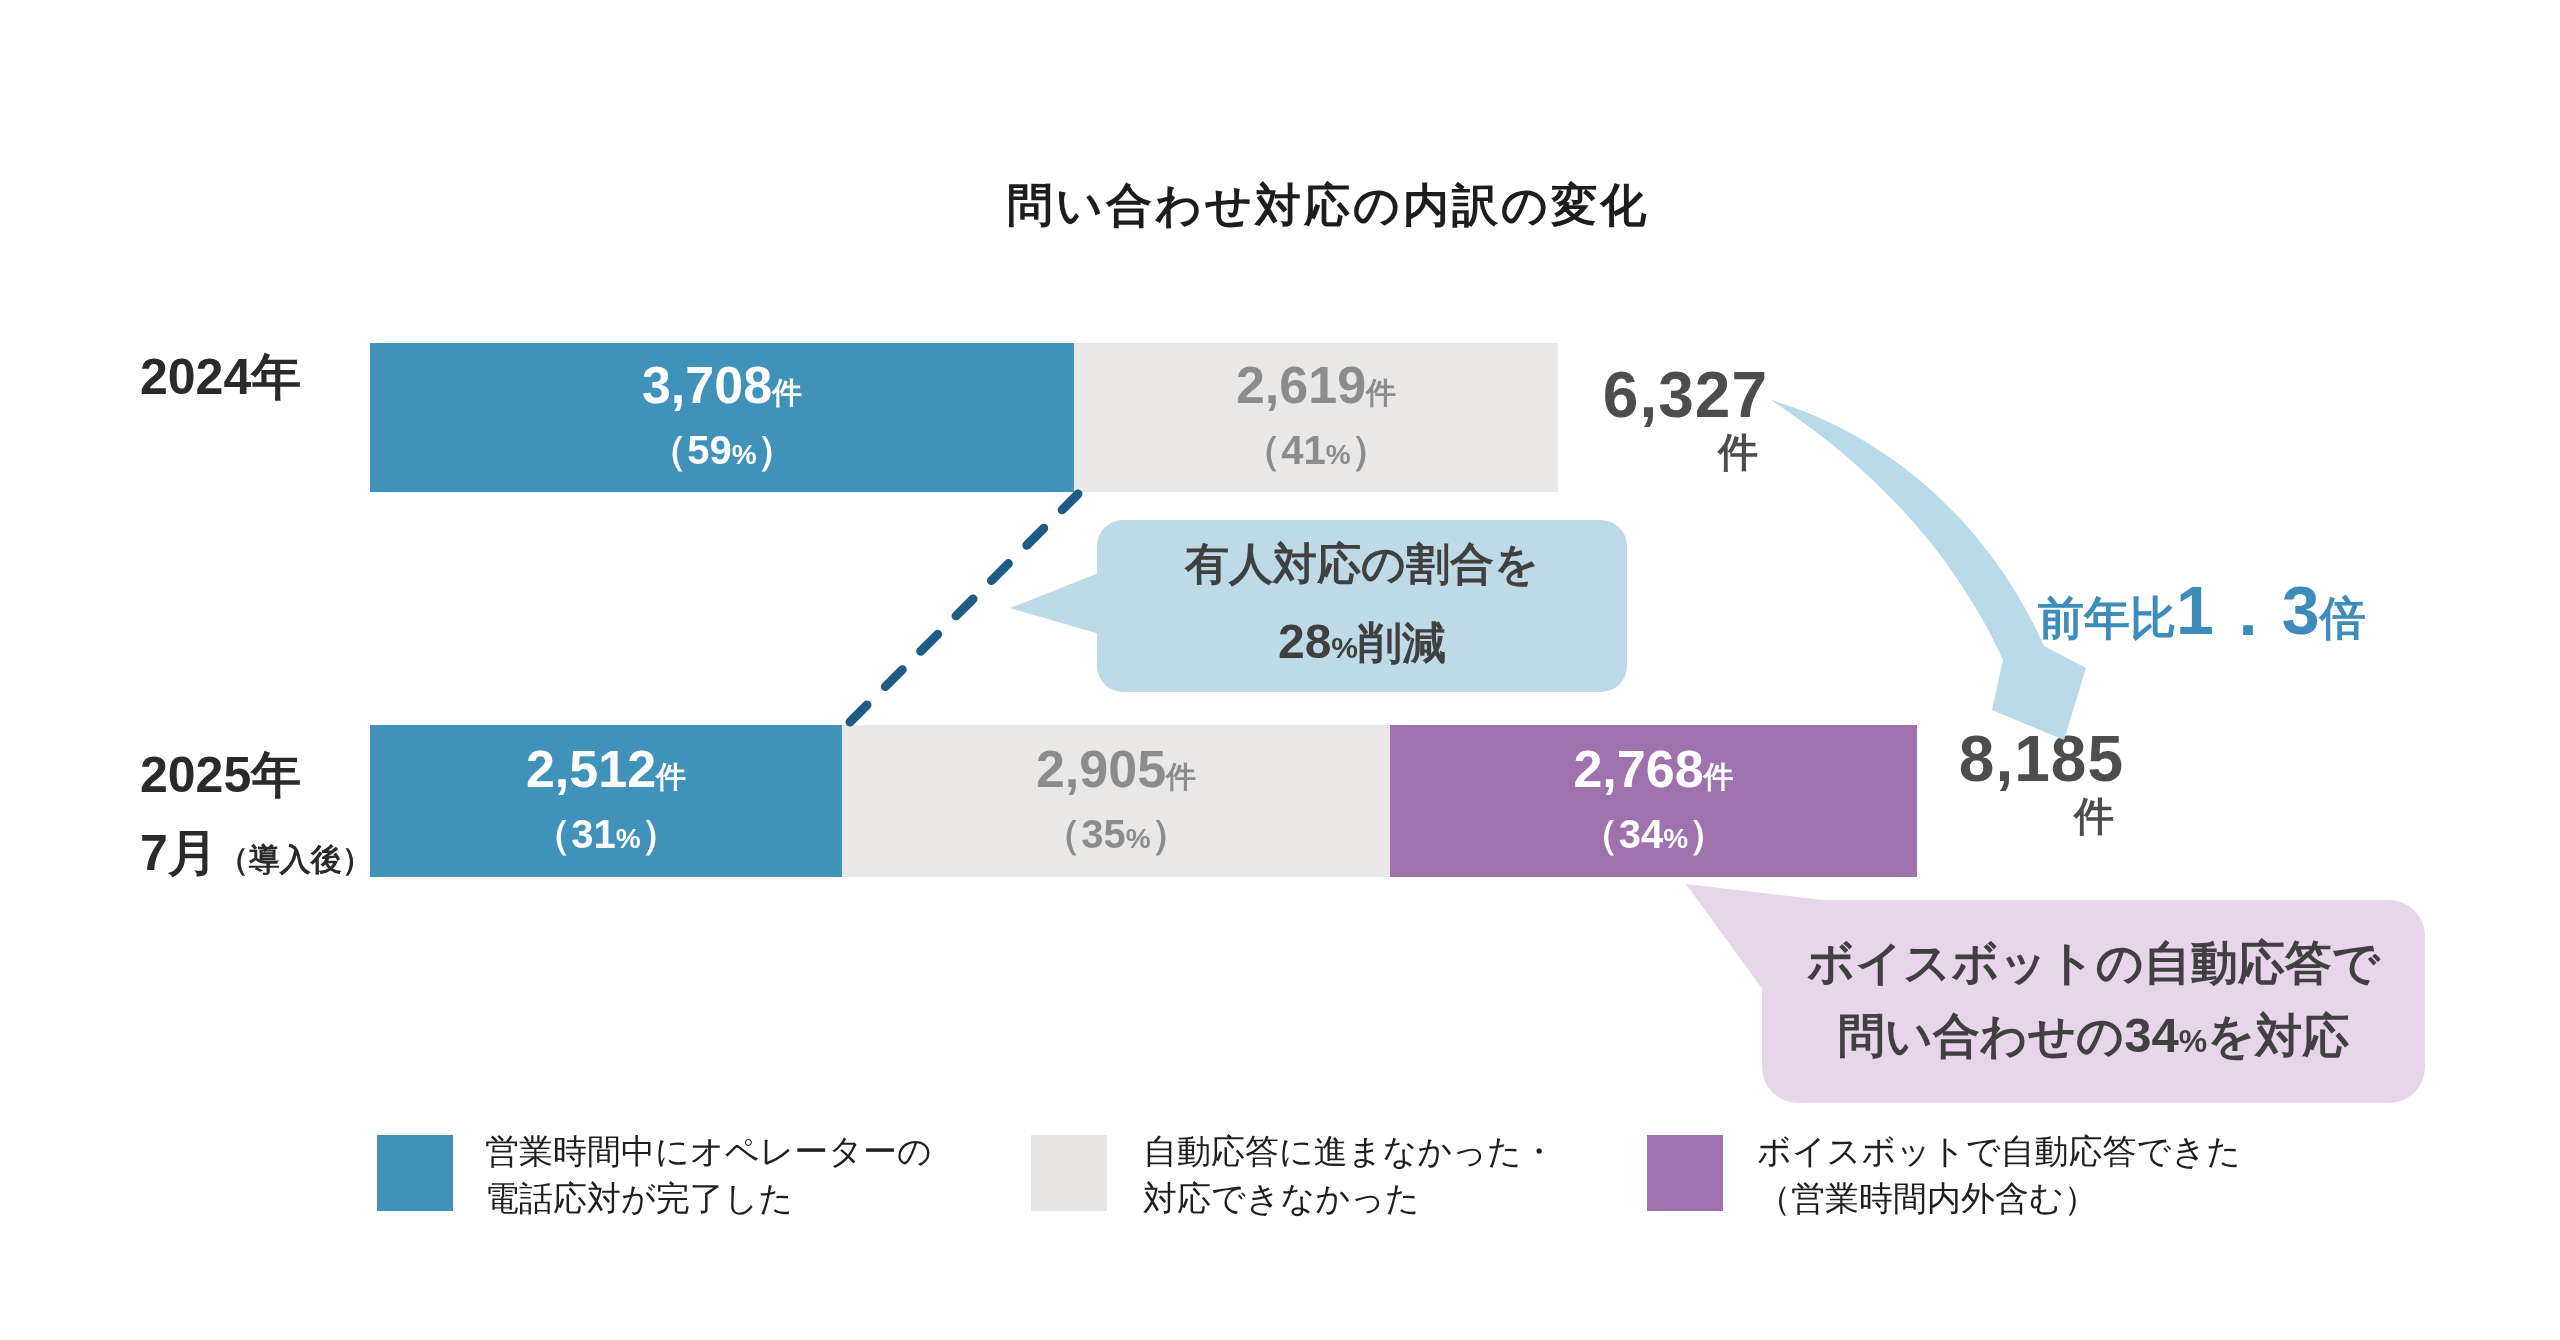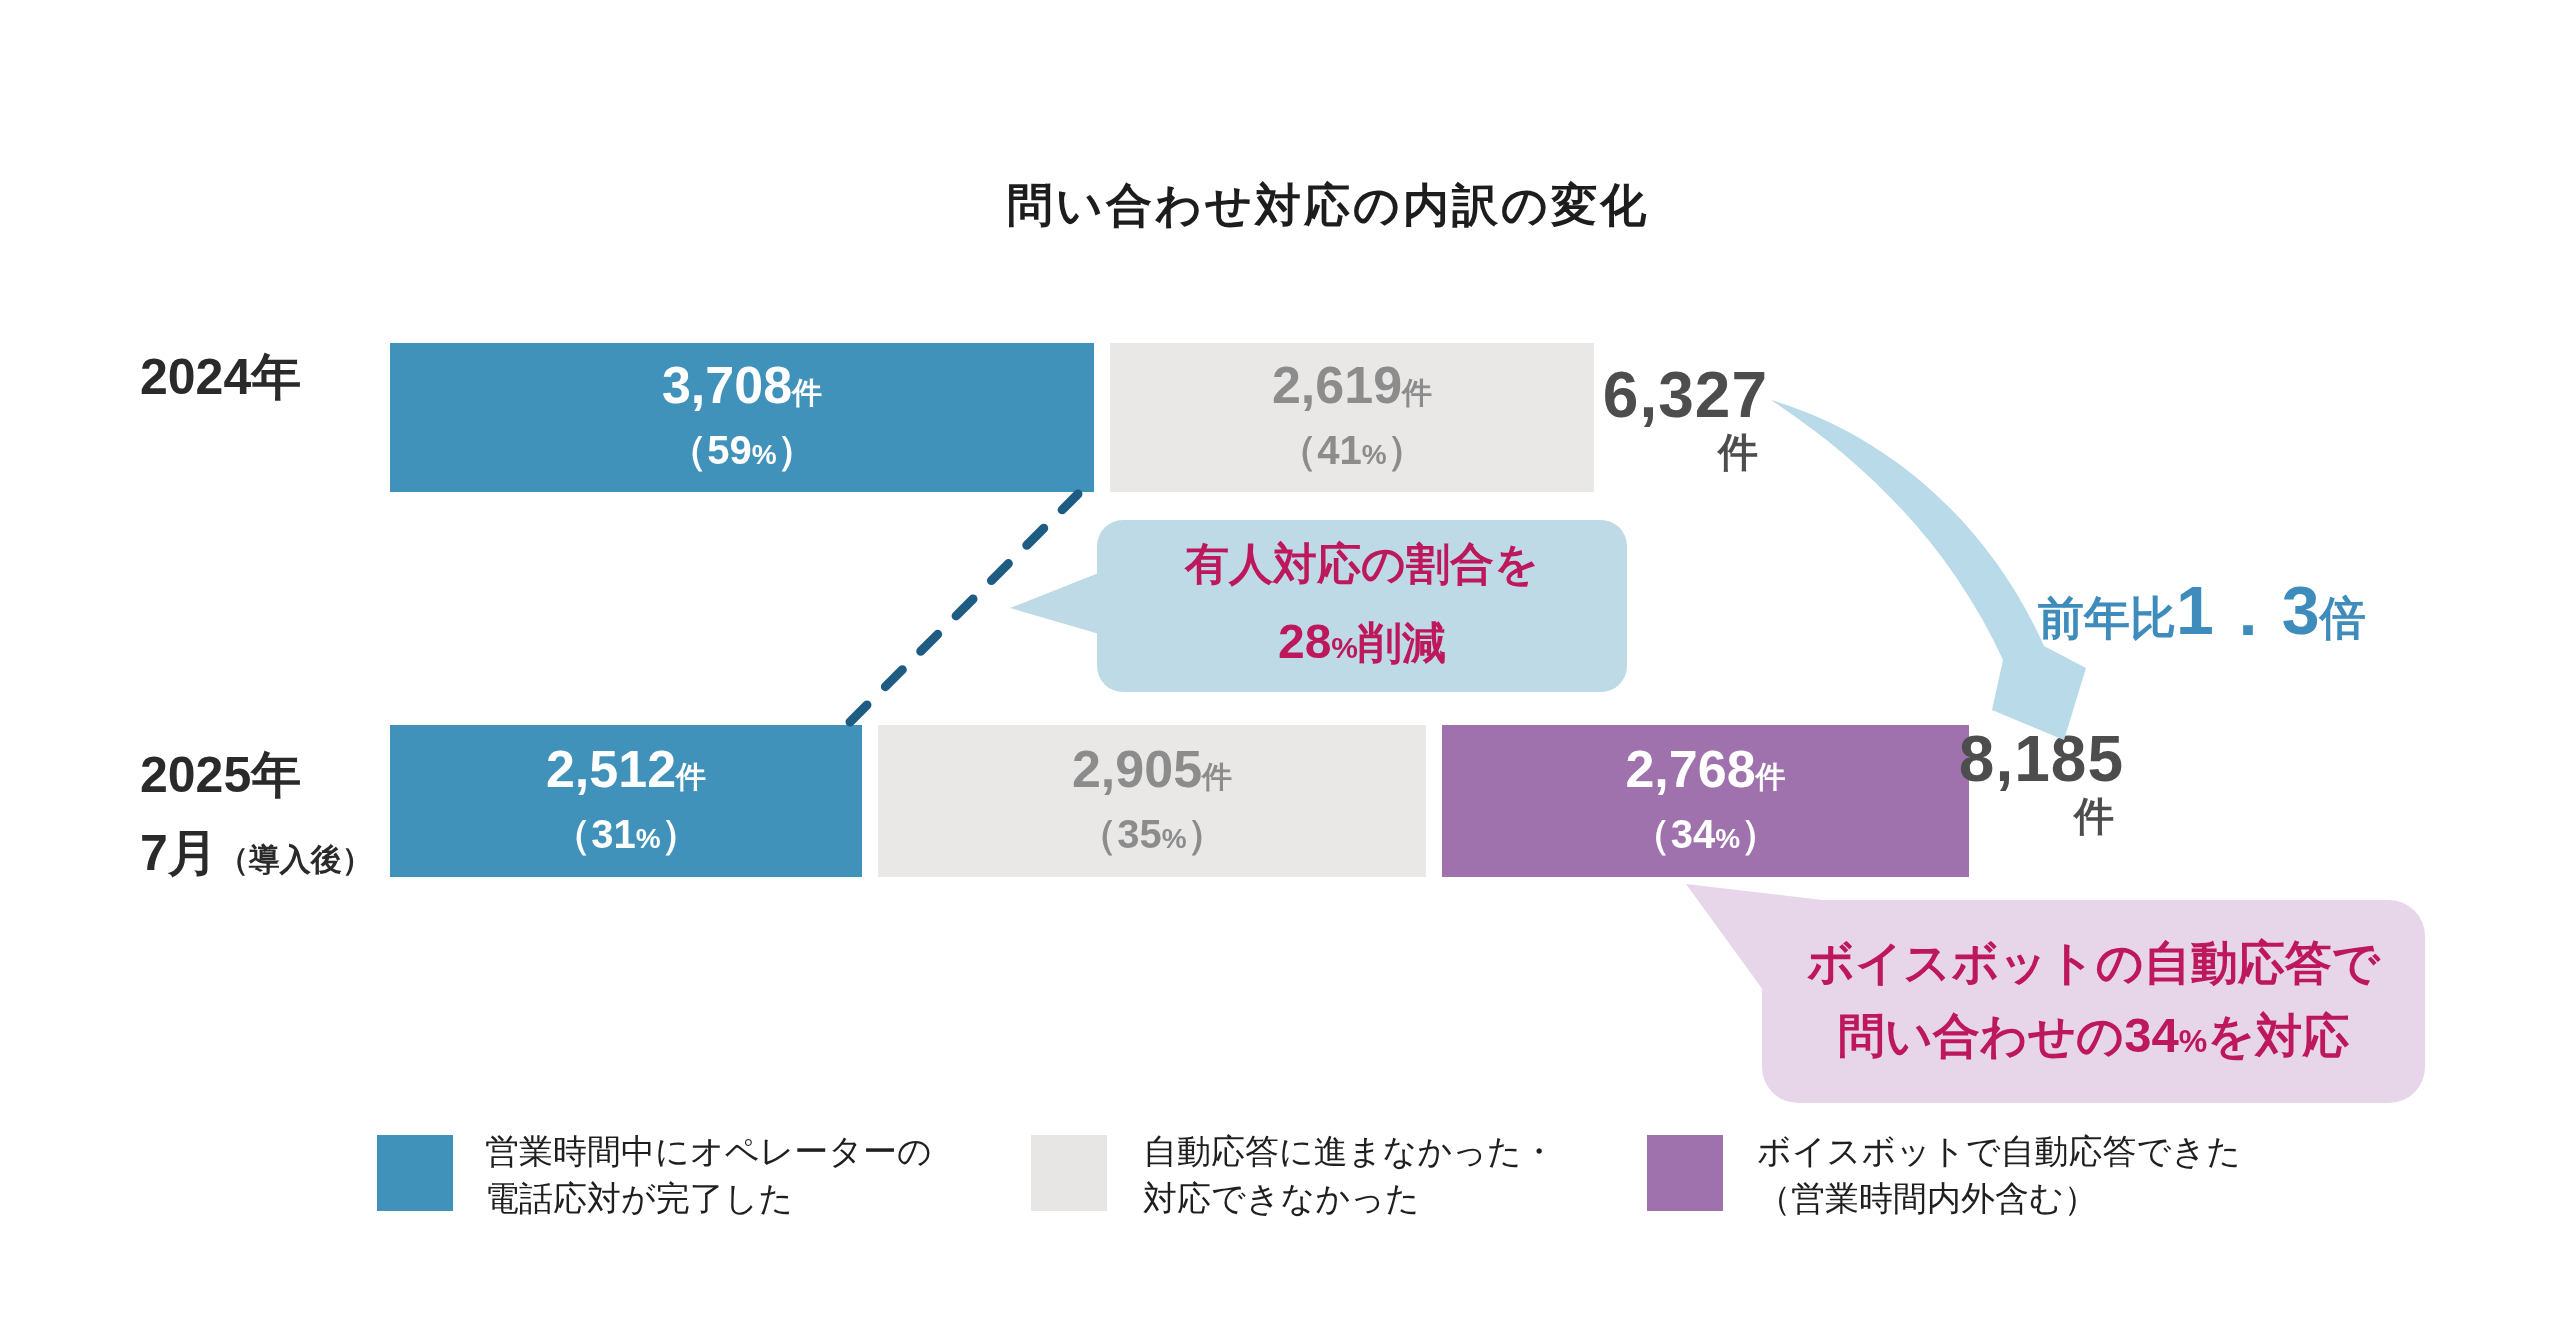--- a/index.html
+++ b/index.html
@@ -16,21 +16,21 @@
 
   
   .row-label{position:absolute;left:140px;color:#2a2a2a;font-weight:700;white-space:nowrap;}
   .row-label .year{display:block;font-size:50px;line-height:58px;}
   .row-label .month-line{display:block;margin-top:20px;font-size:50px;line-height:58px;}
   .row-label .phase{font-size:31px;}
   #row-label-1{top:348px;}
   #row-label-2{top:730px;margin-top:16px;}
 
   
-  .bar{position:absolute;left:390px;display:flex;gap:16px;}
+  .bar{position:absolute;left:370px;display:flex;}
   #bar-1{top:343px;height:149px;}
   #bar-2{top:725px;height:152px;}
   .seg{display:flex;flex-direction:column;align-items:center;justify-content:center;height:100%;}
   .seg-blue{background:#4192BB;color:#ffffff;}
   .seg-gray{background:#E9E8E7;color:#8C8C8C;}
   .seg-purple{background:#9F72AD;color:#ffffff;}
   .seg .l1{font-size:52px;font-weight:700;line-height:58px;white-space:nowrap;}
   .seg .l1 .unit{font-size:30px;}
   .seg .l2{font-size:40px;font-weight:700;line-height:48px;margin-top:4px;white-space:nowrap;}
   .seg .l2 .pctsym{font-size:28px;}
@@ -41,21 +41,21 @@
   .total .unit{display:block;font-size:40px;line-height:48px;padding-right:10px;}
   #total-1{top:362px;left:1556px;width:212px;}
   #total-2{top:726px;left:1912px;width:212px;}
 
   
   .overlay{position:absolute;left:0;top:0;width:2560px;height:1340px;pointer-events:none;}
 
   
   .callout{
     position:absolute;display:flex;flex-direction:column;align-items:center;justify-content:center;
-    color:#be185d;font-weight:700;text-align:center;white-space:nowrap;
+    color:#404040;font-weight:700;text-align:center;white-space:nowrap;
   }
   #callout-reduction{left:1097px;top:520px;width:530px;height:172px;background:#BEDAE7;border-radius:26px;}
   #callout-reduction .c-l1{font-size:44px;line-height:78px;}
   #callout-reduction .c-l2{font-size:44px;line-height:78px;}
   #callout-reduction .c-num{font-size:48px;}
   #callout-reduction .c-pct{font-size:30px;}
   #callout-voicebot{left:1762px;top:900px;width:663px;height:203px;background:#E7D5EA;border-radius:36px;}
   #callout-voicebot .c-l1{font-size:47px;line-height:72px;}
   #callout-voicebot .c-l2{font-size:47px;line-height:72px;}
   #callout-voicebot .c-num{font-size:49px;}

